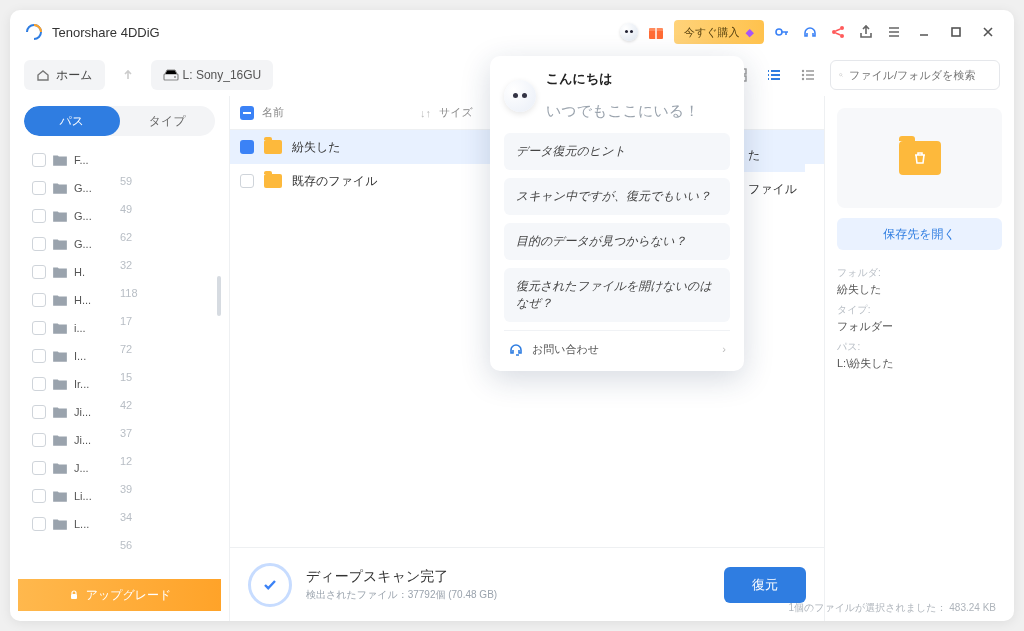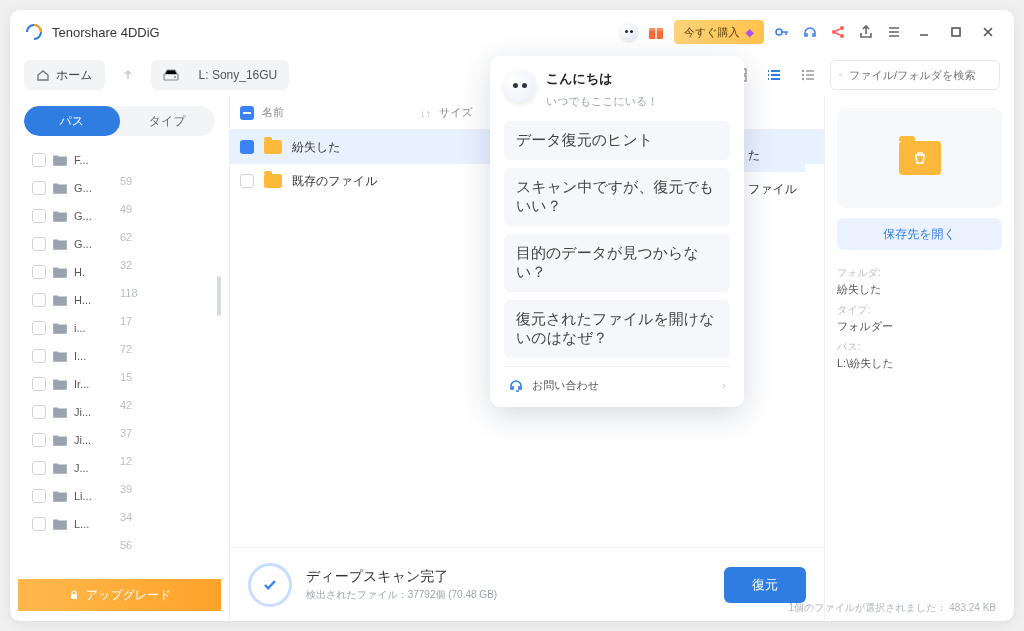--- a/index.html
+++ b/index.html
@@ -14,21 +14,21 @@
 .tb-icon { width: 20px; height: 20px; display: flex; align-items: center; justify-content: center; color: #666; cursor: pointer; }
 .tb-icon.blue { color: #3b82f6; }
 .buy-now { background: linear-gradient(90deg,#ffd37a,#ffc24d); color: #5b4410; font-size: 11px; height: 24px; display: flex; align-items: center; padding: 0 10px; border-radius: 4px; gap: 6px; cursor: pointer; }
 .diamond { color: #a855f7; }
 .winbtn { width: 24px; height: 24px; display: flex; align-items: center; justify-content: center; color: #555; cursor: pointer; }
 
 
 .toolbar { height: 42px; display: flex; align-items: center; gap: 10px; padding: 0 14px; }
 .home-btn { display: flex; align-items: center; gap: 6px; background: #f3f4f6; border-radius: 6px; height: 30px; padding: 0 12px; font-size: 12px; color: #444; cursor: pointer; }
 .up-btn { width: 26px; height: 26px; display: flex; align-items: center; justify-content: center; color: #bbb; cursor: pointer; }
-.drive-chip { display: flex; align-items: center; gap: 20px; background: #f3f4f6; border-radius: 6px; height: 30px; padding: 0 12px; font-size: 12px; color: #555; cursor: pointer; }
+.drive-chip { display: flex; align-items: center; gap: 4px; background: #f3f4f6; border-radius: 6px; height: 30px; padding: 0 12px; font-size: 12px; color: #555; cursor: pointer; }
 .toolbar-spacer { flex: 1; }
 .view-icons { display: flex; gap: 10px; }
 .view-icons .vi { width: 24px; height: 24px; display: flex; align-items: center; justify-content: center; color: #999; cursor: pointer; border-radius: 4px; }
 .view-icons .vi.active { color: #2f7de1; }
 .search-box { width: 170px; height: 30px; background: #fff; border: 1px solid #e5e7eb; border-radius: 6px; display: flex; align-items: center; padding: 0 8px; gap: 6px; color: #bbb; font-size: 11px; }
 .search-box input { border: 0; outline: 0; flex: 1; font-size: 11px; color: #555; }
 
 
 .main { flex: 1; display: flex; min-height: 0; }
 .sidebar { width: 220px; border-right: 1px solid #eef0f2; display: flex; flex-direction: column; padding: 6px 8px 10px; }
@@ -73,27 +73,27 @@
 .open-dest { background: #eaf2ff; color: #2f7de1; height: 32px; border-radius: 6px; display: flex; align-items: center; justify-content: center; font-size: 12px; cursor: pointer; }
 .meta-label { font-size: 10px; color: #b8bec5; margin-top: 6px; }
 .meta-value { font-size: 11px; color: #555; margin-top: 2px; }
 
 
 .ghost-list { position: absolute; left: 730px; top: 128px; font-size: 12px; color: #333; }
 .ghost-list .grow { height: 34px; display: flex; align-items: center; }
 
 
 .popup { position: absolute; left: 480px; top: 46px; width: 254px; background: #fff; border-radius: 10px; box-shadow: 0 8px 30px rgba(30,50,90,.18); padding: 14px 14px 10px; }
-.popup-head { display: flex; gap: 10px; align-items: flex-start; margin-bottom: 12px; }
+.popup-head { display: flex; gap: 10px; align-items: center; margin-bottom: 12px; }
 .bot { width: 32px; height: 32px; border-radius: 50%; background: radial-gradient(circle at 30% 30%, #fff, #e9eef7); display: flex; align-items: center; justify-content: center; position: relative; box-shadow: 0 2px 6px rgba(0,0,0,.1); }
 .bot::before, .bot::after { content: ""; position: absolute; width: 5px; height: 5px; background: #334; border-radius: 50%; top: 13px; }
 .bot::before { left: 9px; } .bot::after { right: 9px; }
 .popup-title { font-size: 13px; font-weight: 600; color: #222; }
-.popup-sub { font-size: 11px; color: #9aa3ad; margin-top: 6px; }
-.hint { background: #f5f7fa; border-radius: 6px; padding: 10px 12px; font-size: 15px; color: #444; margin-bottom: 8px; cursor: pointer; }
+.popup-sub { font-size: 15px; color: #9aa3ad; margin-top: 14px; }
+.hint { background: #f5f7fa; border-radius: 6px; padding: 10px 12px; font-size: 12px; color: #444; margin-bottom: 8px; cursor: pointer; font-style: italic; }
 .contact-row { display: flex; align-items: center; justify-content: space-between; padding: 10px 4px 4px; font-size: 11px; color: #555; border-top: 1px solid #f0f2f5; margin-top: 4px; cursor: pointer; }
 .contact-left { display: flex; align-items: center; gap: 8px; }
 .headset { color: #2f7de1; }
 
 
 .mini-bot { width: 18px; height: 18px; border-radius: 50%; background: radial-gradient(circle at 30% 30%, #fff, #dfe6f0); position: relative; box-shadow: 0 1px 3px rgba(0,0,0,.15); }
 .mini-bot::before, .mini-bot::after { content: ""; position: absolute; width: 3px; height: 3px; background: #223; border-radius: 50%; top: 7px; }
 .mini-bot::before { left: 5px; } .mini-bot::after { right: 5px; }
 
 svg { display: block; }

